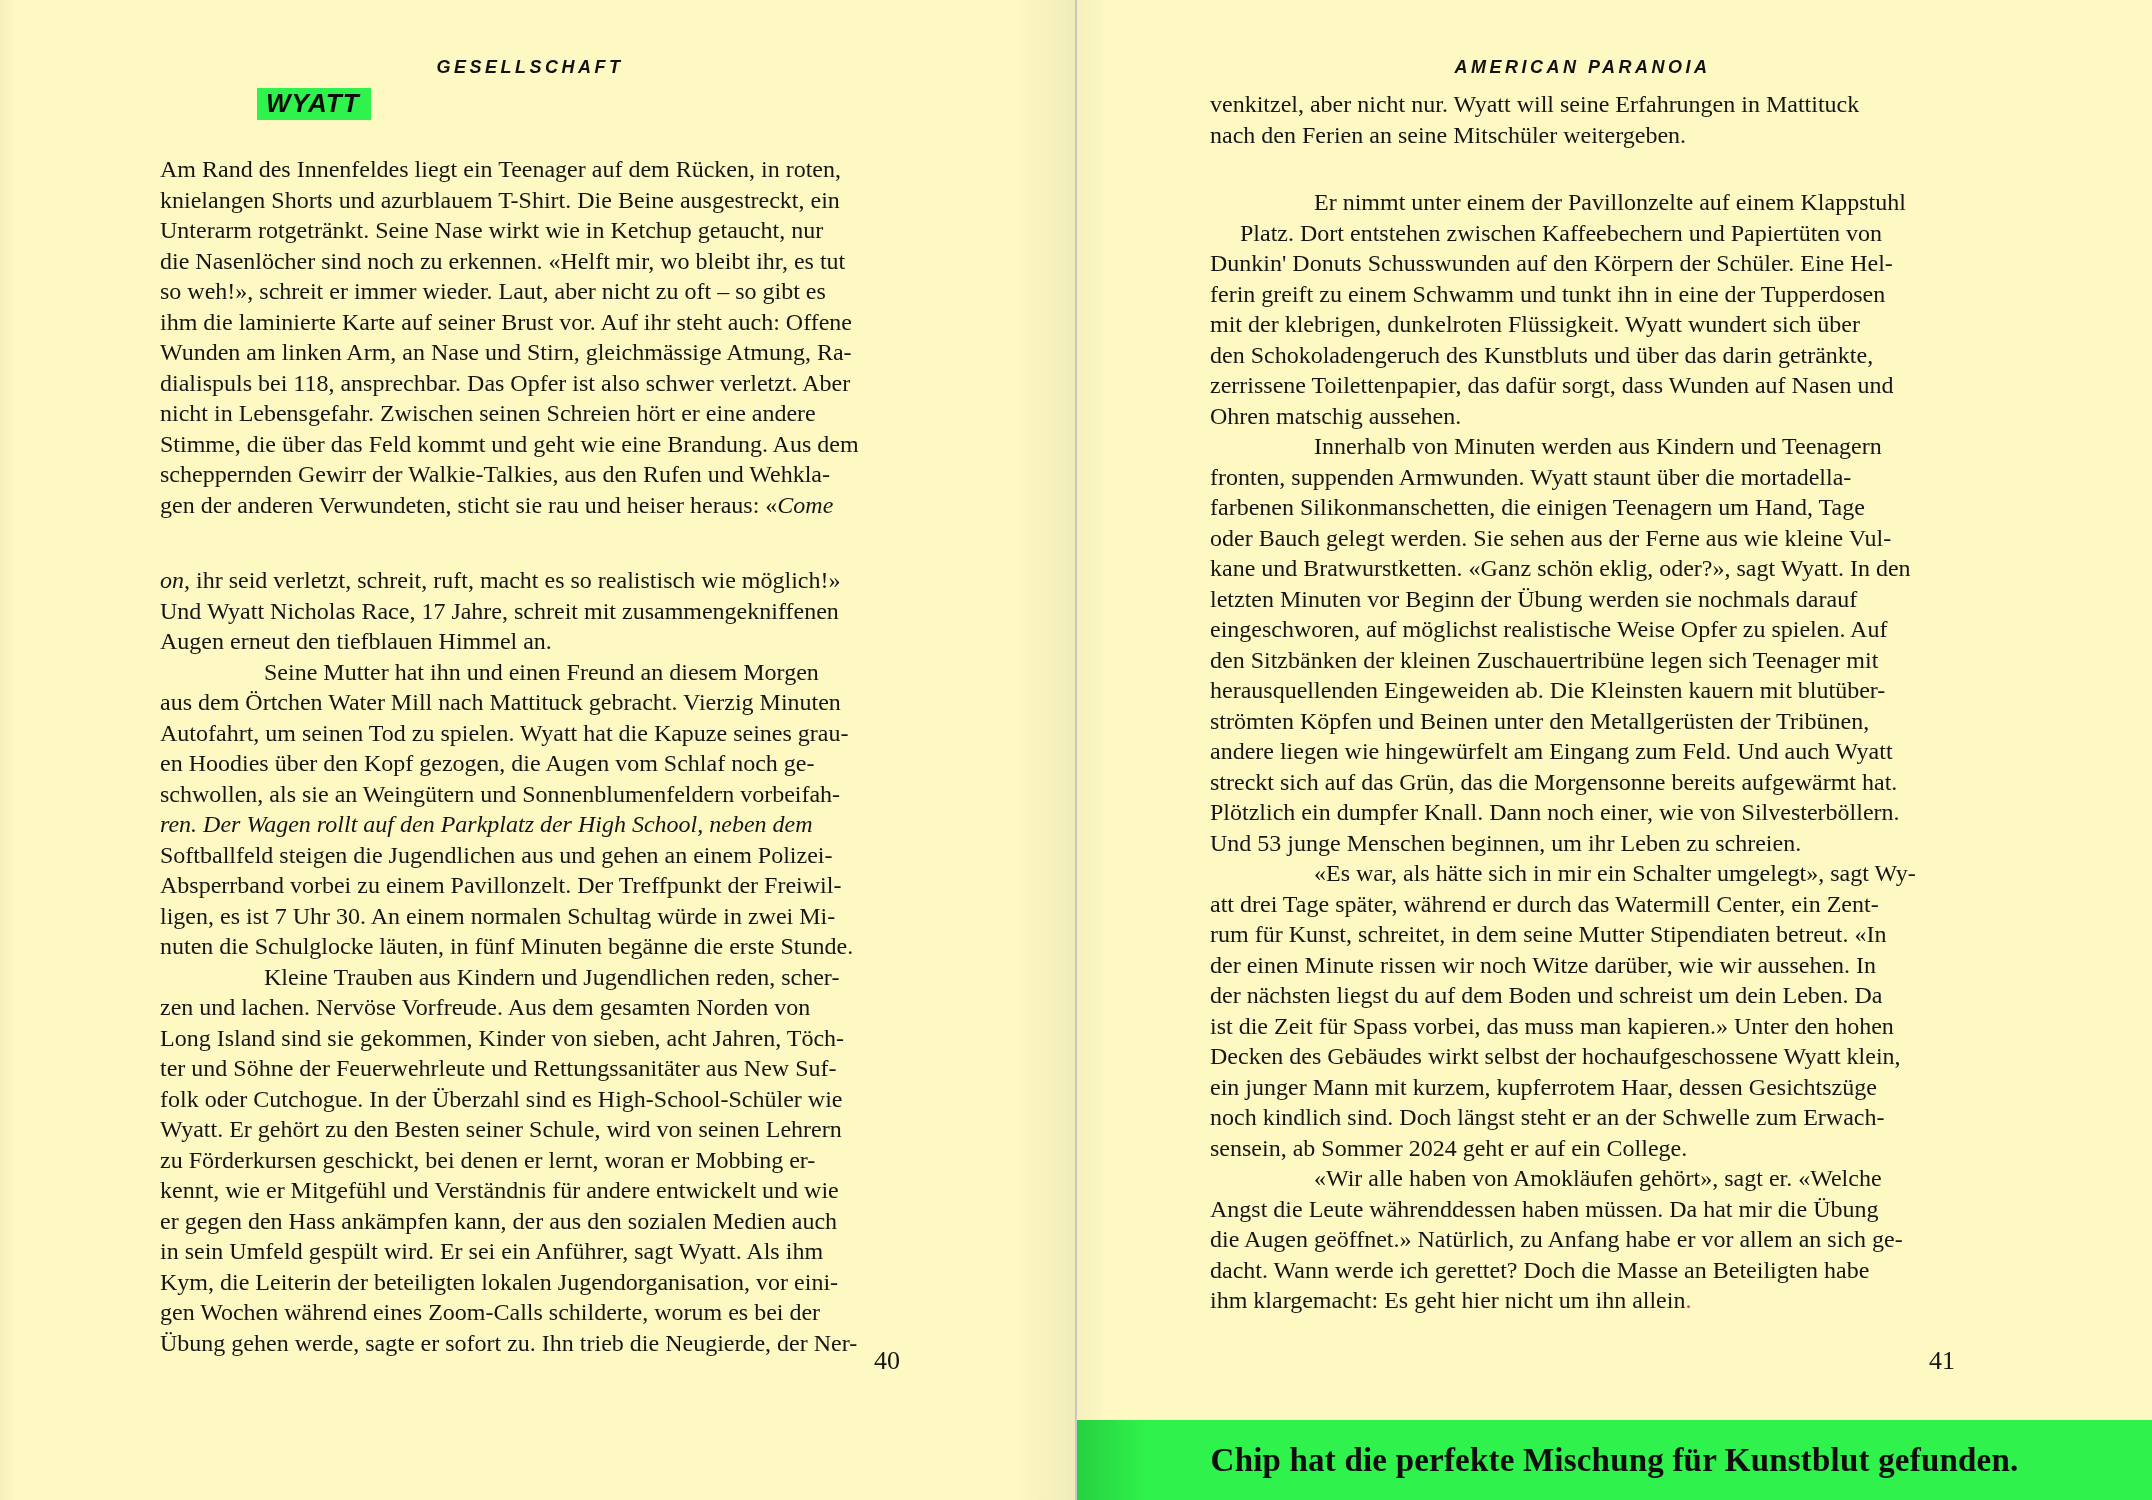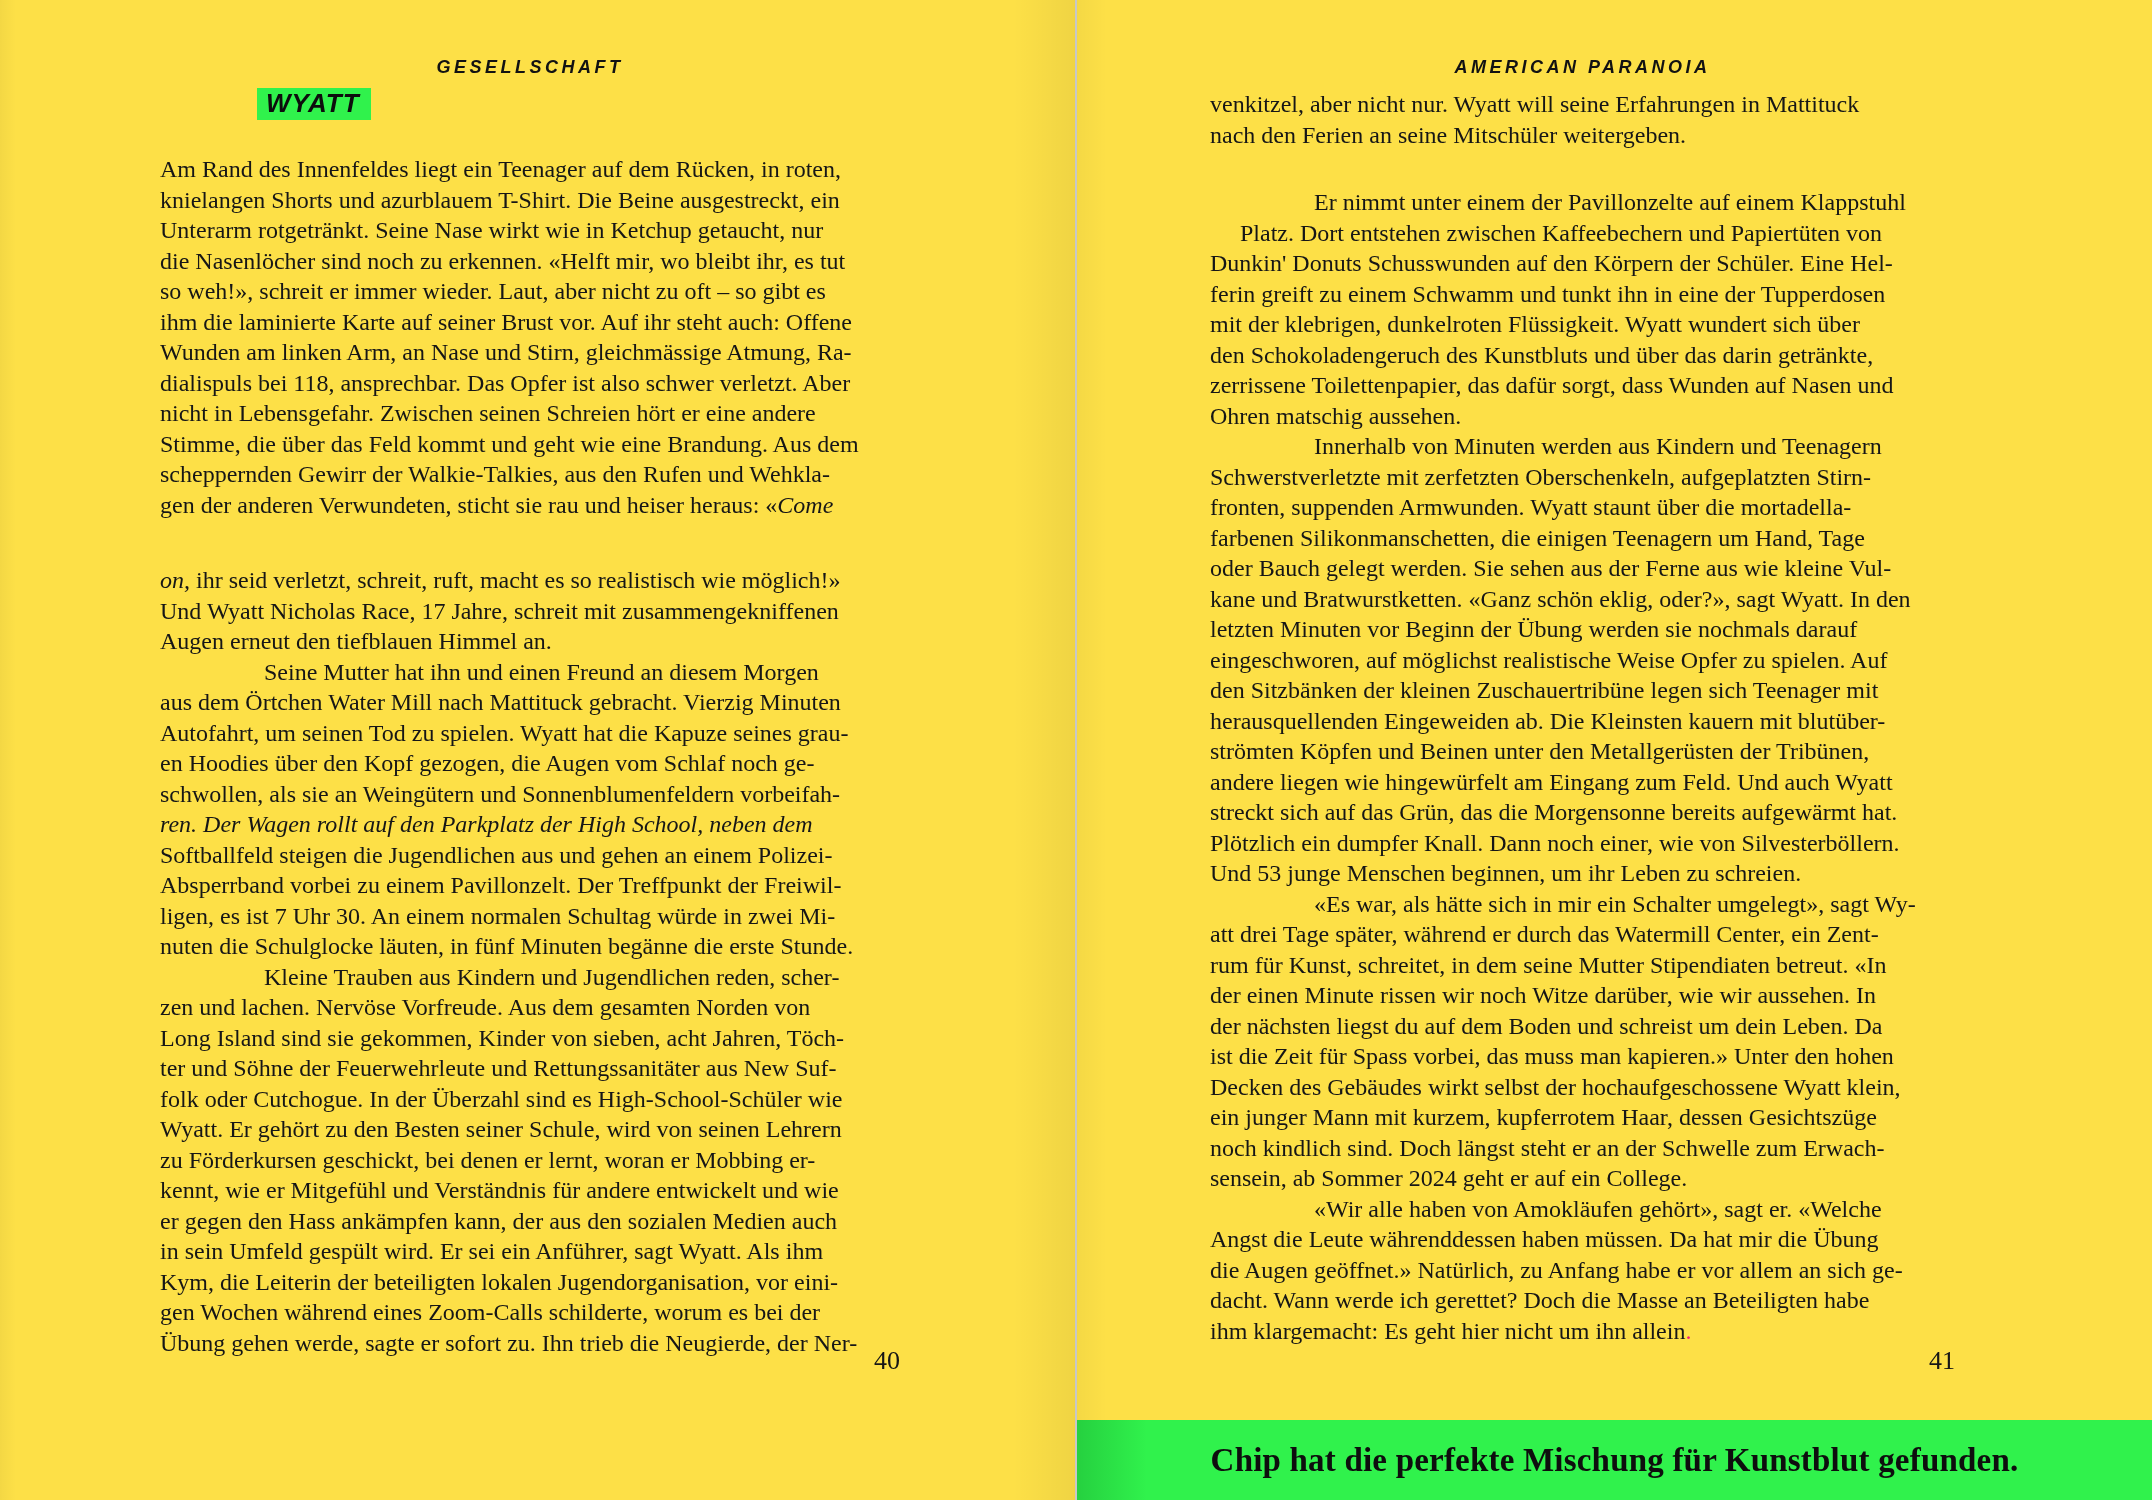--- a/index.html
+++ b/index.html
@@ -1,18 +1,18 @@
 <!DOCTYPE html>
 <html style="--green: #30F24C; --pink: #F5187C;"><head>
 <meta charset="utf-8">
 <style>
   html,body{margin:0;padding:0;background:#ffffff;}
   .spread{
     position:relative;width:2152px;height:1500px;overflow:hidden;
-    background:#fde047;color:#161616;
+    background:#fef9c3;color:#161616;
     font-family:"Liberation Serif", serif;
   }
   
   .gutter-shade-left{position:absolute;left:1013px;top:0;width:62px;height:1500px;
     background:linear-gradient(to right, rgba(0,0,0,0), rgba(0,0,0,0.055));}
   .gutter-line{position:absolute;left:1075px;top:0;width:2px;height:1500px;background:#c7c7c7;}
   .gutter-shade-right{position:absolute;left:1077px;top:0;width:30px;height:1500px;
     background:linear-gradient(to right, rgba(0,0,0,0.035), rgba(0,0,0,0));}
   .edge-shade{position:absolute;left:0;top:0;width:16px;height:1500px;
     background:linear-gradient(to right, rgba(0,0,0,0.04), rgba(0,0,0,0));}
@@ -122,21 +122,20 @@
       <div class="line end">nach den Ferien an seine Mitschüler weitergeben.</div>
       <div class="line indent" style="word-spacing: 0px; margin-top: 37px;">Er nimmt unter einem der Pavillonzelte auf einem Klappstuhl</div>
       <div class="line" style="word-spacing: 0px; margin-left: 30px;">Platz. Dort entstehen zwischen Kaffeebechern und Papiertüten von</div>
       <div class="line" style="word-spacing: 0px;">Dunkin' Donuts Schusswunden auf den Körpern der Schüler. Eine Hel-</div>
       <div class="line" style="word-spacing: 0px;">ferin greift zu einem Schwamm und tunkt ihn in eine der Tupperdosen</div>
       <div class="line" style="word-spacing: 0px;">mit der klebrigen, dunkelroten Flüssigkeit. Wyatt wundert sich über</div>
       <div class="line" style="word-spacing: 0px;">den Schokoladengeruch des Kunstbluts und über das darin getränkte,</div>
       <div class="line" style="word-spacing: 0px;">zerrissene Toilettenpapier, das dafür sorgt, dass Wunden auf Nasen und</div>
       <div class="line end">Ohren matschig aussehen.</div>
       <div class="line indent" style="word-spacing: 0px;">Innerhalb von Minuten werden aus Kindern und Teenagern</div>
-      <div class="line" style="word-spacing: 0px;">Schwerstverletzte mit zerfetzten Oberschenkeln, aufgeplatzten Stirn-</div>
       <div class="line" style="word-spacing: 0px;">fronten, suppenden Armwunden. Wyatt staunt über die mortadella-</div>
       <div class="line" style="word-spacing: 0px;">farbenen Silikonmanschetten, die einigen Teenagern um Hand, Tage</div>
       <div class="line" style="word-spacing: 0px;">oder Bauch gelegt werden. Sie sehen aus der Ferne aus wie kleine Vul-</div>
       <div class="line" style="word-spacing: 0px;">kane und Bratwurstketten. «Ganz schön eklig, oder?», sagt Wyatt. In den</div>
       <div class="line" style="word-spacing: 0px;">letzten Minuten vor Beginn der Übung werden sie nochmals darauf</div>
       <div class="line" style="word-spacing: 0px;">eingeschworen, auf möglichst realistische Weise Opfer zu spielen. Auf</div>
       <div class="line" style="word-spacing: 0px;">den Sitzbänken der kleinen Zuschauertribüne legen sich Teenager mit</div>
       <div class="line" style="word-spacing: 0px;">herausquellenden Eingeweiden ab. Die Kleinsten kauern mit blutüber-</div>
       <div class="line" style="word-spacing: 0px;">strömten Köpfen und Beinen unter den Metallgerüsten der Tribünen,</div>
       <div class="line" style="word-spacing: 0px;">andere liegen wie hingewürfelt am Eingang zum Feld. Und auch Wyatt</div>

